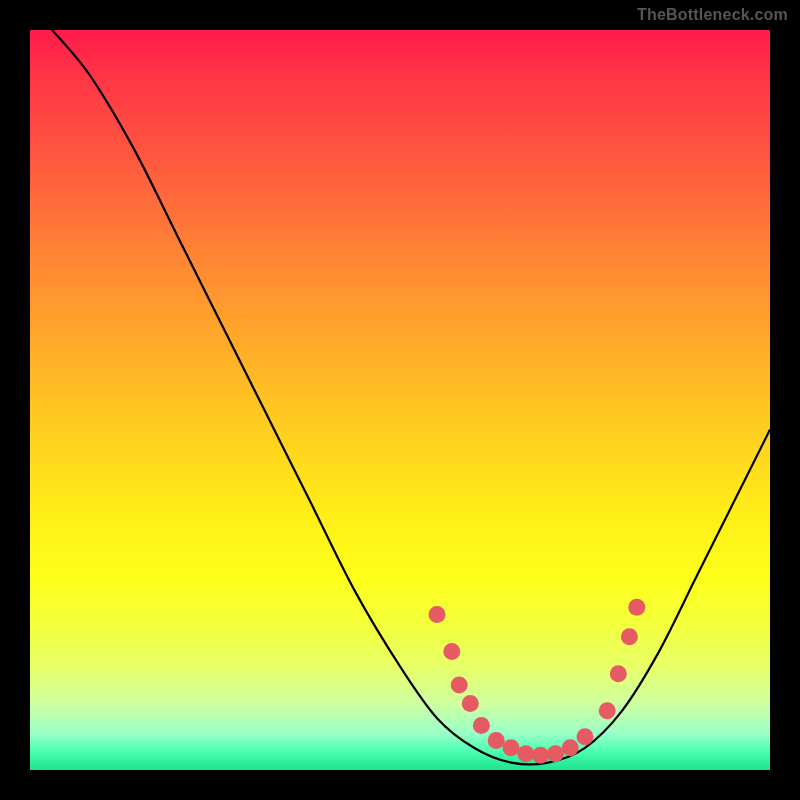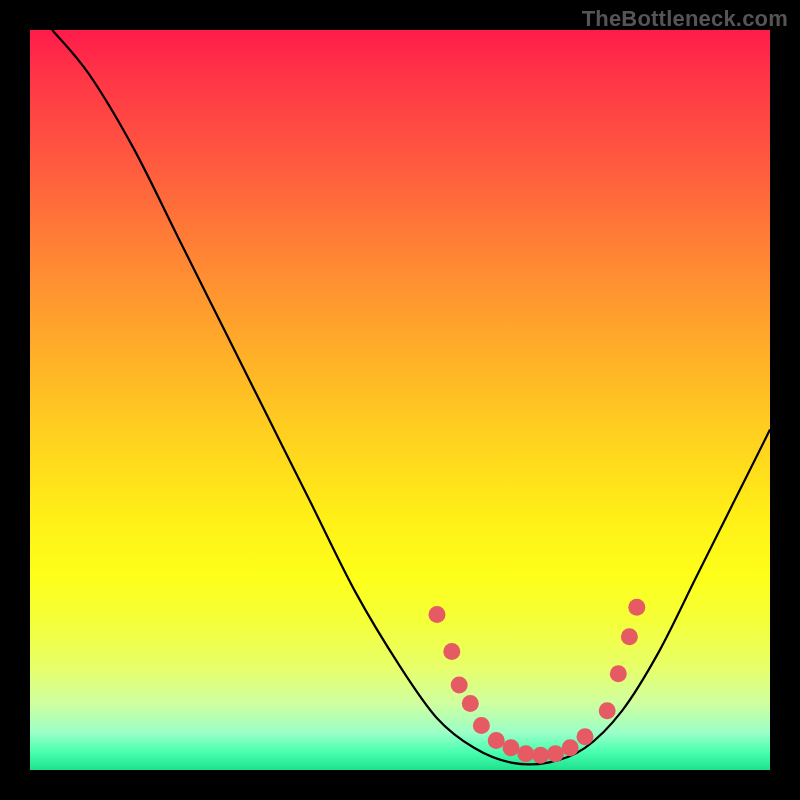--- a/index.html
+++ b/index.html
@@ -40,21 +40,21 @@
       #9affc8 95%,
       #4bffb0 97.5%,
       #1de28e 100%
     );
   }
   .watermark {
     position: absolute;
     top: 6px;
     right: 12px;
     color: #555;
-    font-size: 22px;
+    font-size: 16px;
     font-weight: 600;
     letter-spacing: 0.2px;
   }
   svg.curve {
     position: absolute;
     top: 30px;
     left: 30px;
     width: 740px;
     height: 740px;
   }

